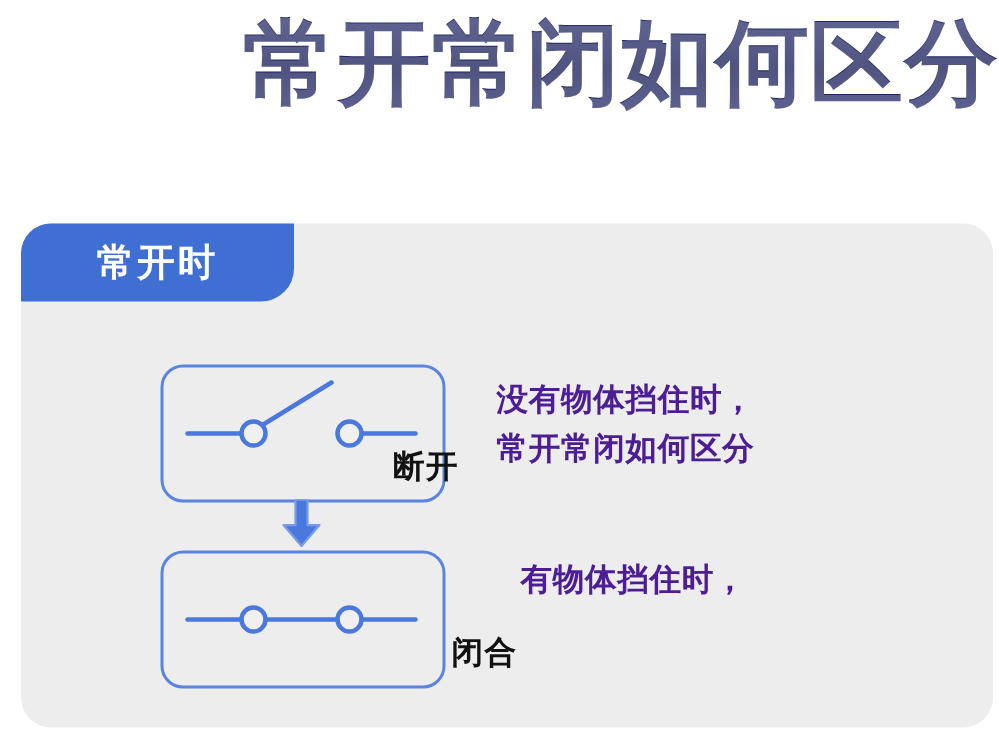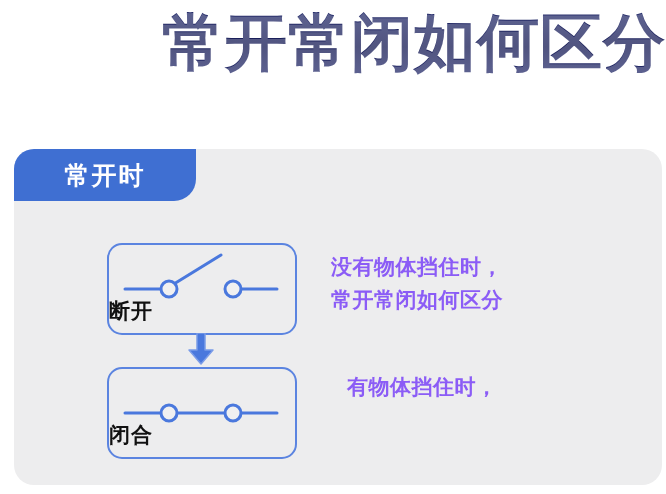--- a/index.html
+++ b/index.html
@@ -82,45 +82,45 @@
   .switch-svg {
     position: absolute;
     left: 0;
     top: 0;
   }
 
   .switch-caption {
     position: absolute;
     left: 0;
     width: 197px;
-    text-align: left;
+    text-align: right;
     font-size: 21px;
     font-weight: bold;
     color: #111111;
     letter-spacing: 1px;
   }
   #caption-open   { top: 52px; }
-  #caption-closed { top: 52px; }
+  #caption-closed { top: 52px; padding-left: 39px; }
 
   
   #flow-arrow {
     position: absolute;
     left: 186px;
     top: 333px;
     width: 30px;
     height: 32px;
   }
 
   
   .desc-block {
     position: absolute;
     left: 331px;
     font-size: 21px;
     font-weight: bold;
-    color: #8b5cf6;
+    color: #4c1d95;
     line-height: 33px;
     letter-spacing: 0.5px;
     white-space: nowrap;
   }
   #desc-open   { top: 250px; }
   #desc-closed { top: 370px; margin-left: 16px; }
   .desc-line { display: block; }
 </style>
 </head>
 <body>

